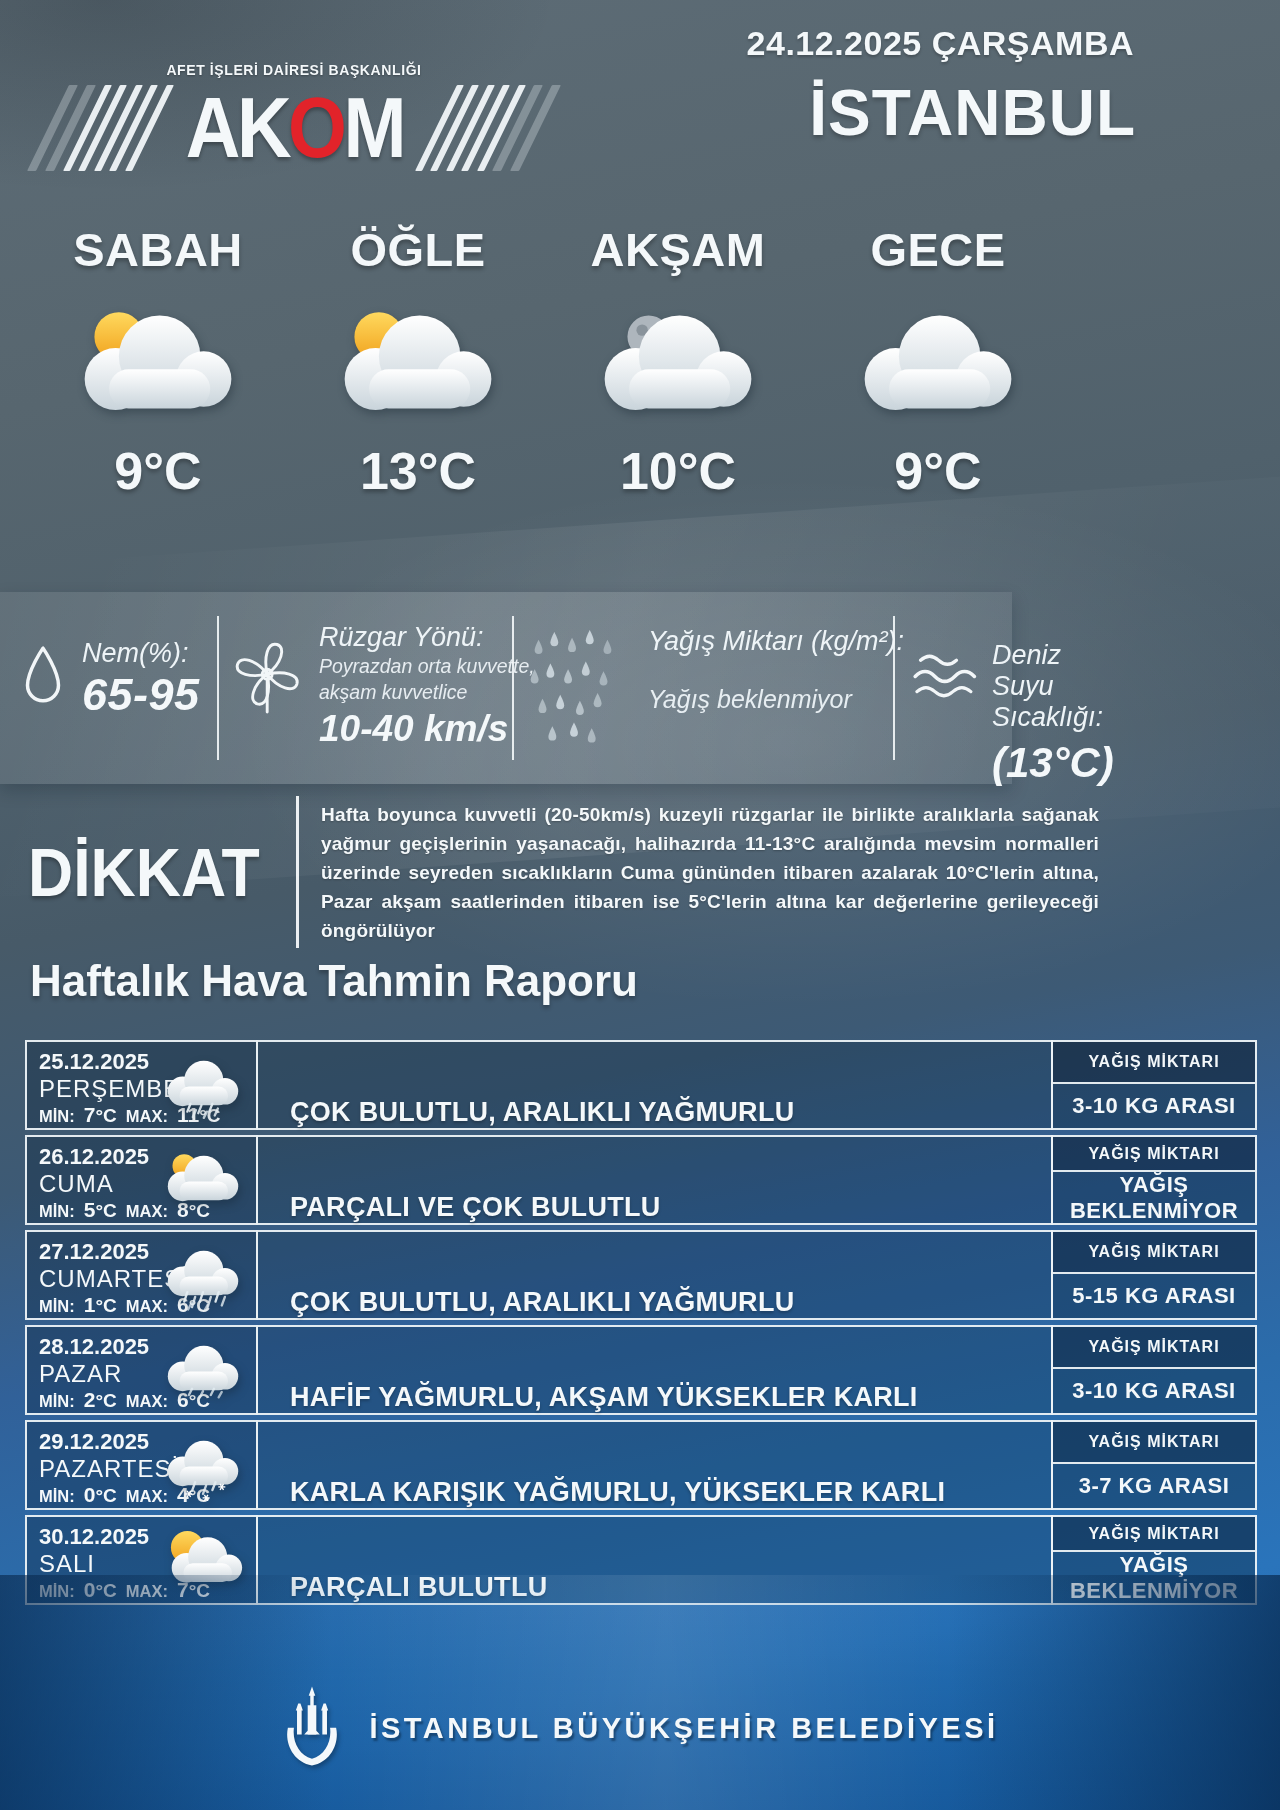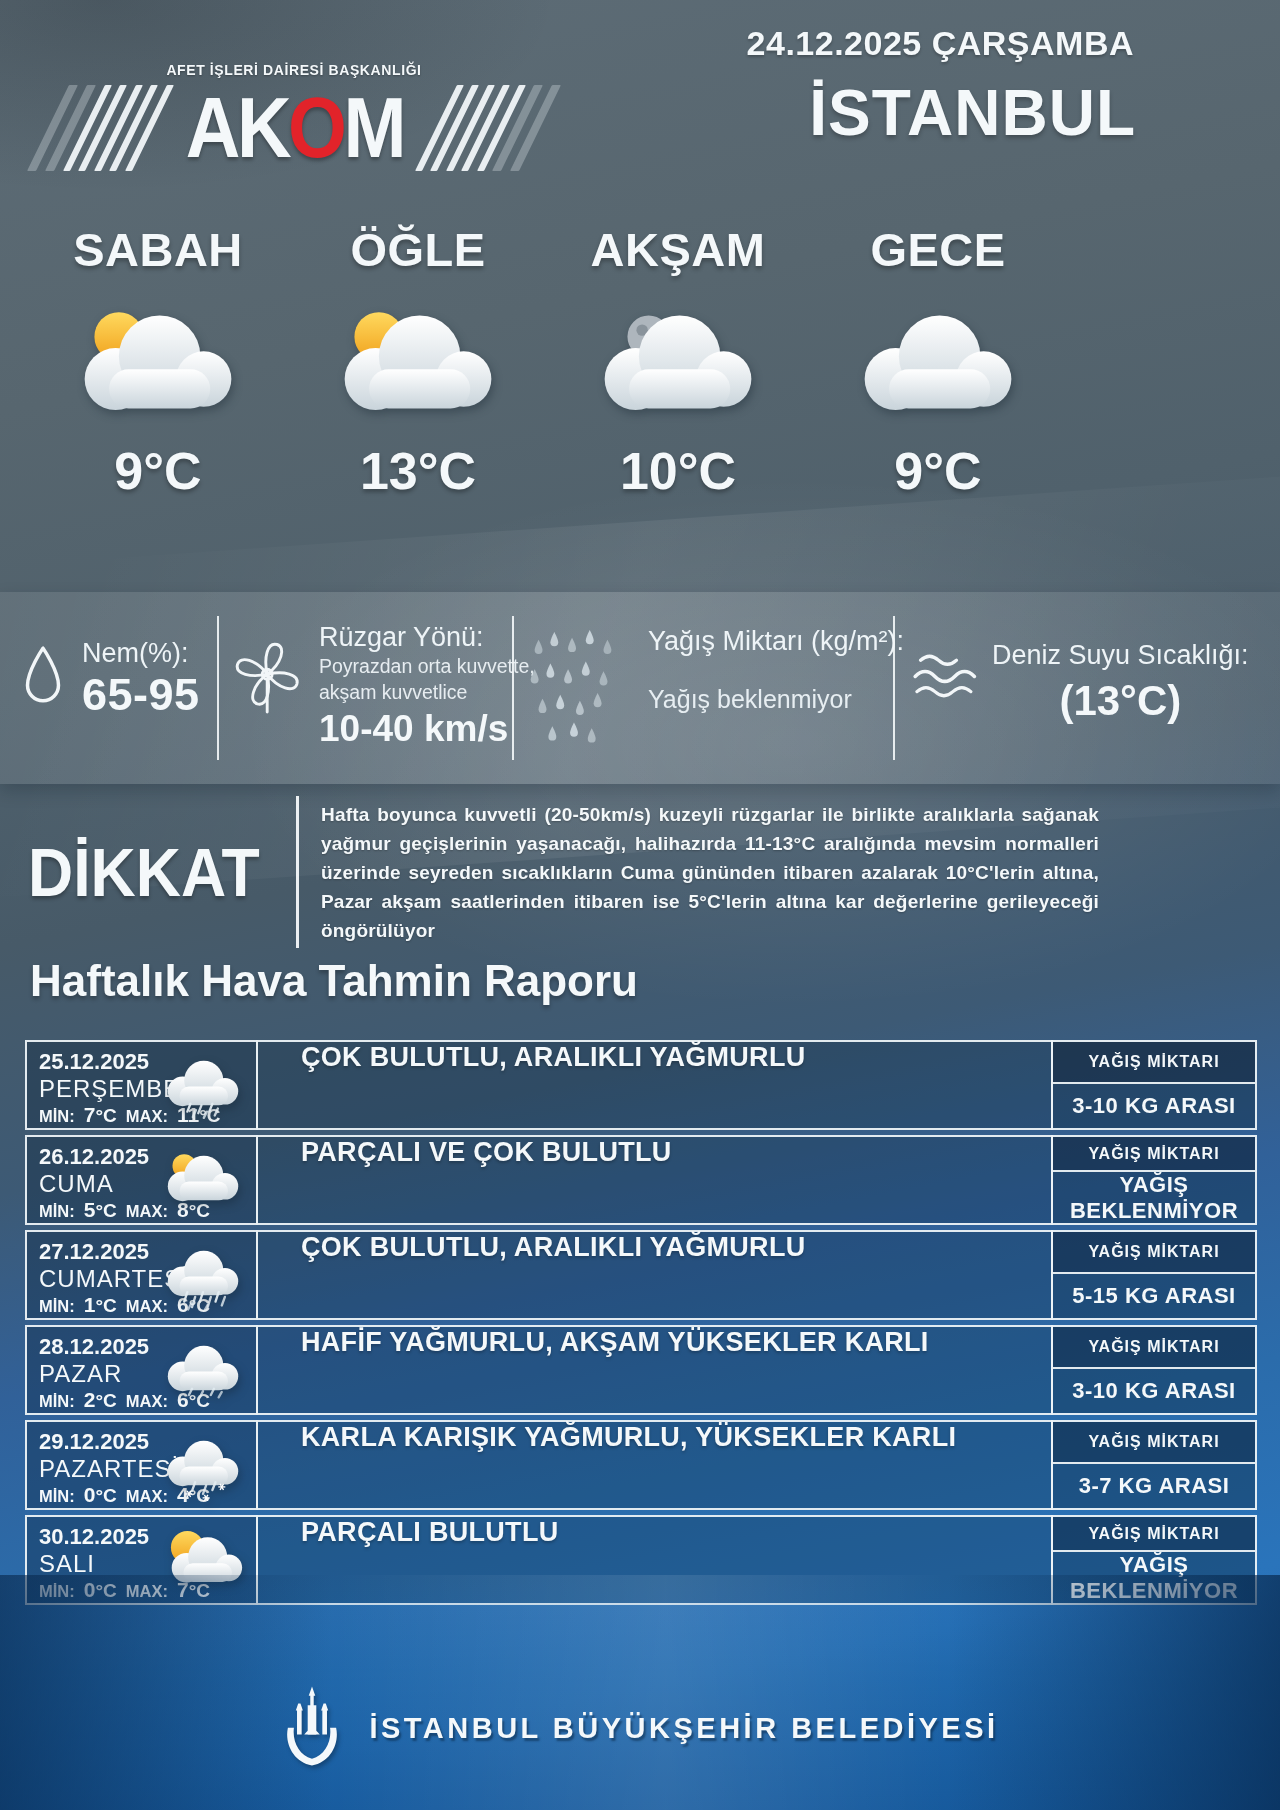--- a/index.html
+++ b/index.html
@@ -37,23 +37,23 @@
   
   .periods { position:absolute; top:222px; left:28px; width:1040px;
     display:grid; grid-template-columns:repeat(4,1fr); }
   .period { display:flex; flex-direction:column; align-items:center; }
   .p-label { font-size:47px; font-weight:700; letter-spacing:0.5px; text-shadow:0 3px 4px rgba(0,0,0,0.3); }
   .p-icon { width:196px; height:150px; margin-top:14px; }
   .p-temp { font-size:52px; font-weight:700; margin-top:0px; text-shadow:0 3px 4px rgba(0,0,0,0.3); }
   .p-icon svg, .row-icon svg { filter:drop-shadow(2px 4px 5px rgba(15,30,40,0.35)); }
 
   
-  .info-bar { position:absolute; top:592px; left:0; width:1280px; height:192px;
+  .info-bar { position:absolute; top:592px; left:0; width:1012px; height:192px;
     background:linear-gradient(100deg, rgba(255,255,255,0.09) 0%, rgba(255,255,255,0.16) 45%, rgba(255,255,255,0.07) 100%);
-    box-shadow:0 7px 16px rgba(10,25,35,0.22); }
+    box-shadow:0 7px 16px rgba(10,25,35,0.22);font-style:italic; }
   .ib-divider { position:absolute; top:24px; width:2px; height:144px; background:rgba(244,248,250,0.9); }
   .ib-sec { position:absolute; display:flex; }
   .ib-label { font-size:27px; font-weight:400; color:#eef4f7; }
   .ib-desc { font-size:19.5px; font-weight:400; color:#e7edf1; line-height:1.35; }
   .ib-value-big { font-size:45px; font-weight:700; letter-spacing:0.5px; }
   .ib-value-mid { font-size:37px; font-weight:700; margin-top:2px; }
   .ib-value-dim { font-size:25px; font-weight:400; color:#e7eef2; margin-top:28px; }
   .ib-value-sea { font-size:42px; font-weight:700; text-align:center; margin-top:6px; }
 
   
@@ -68,21 +68,21 @@
     text-shadow:0 3px 4px rgba(0,0,0,0.3); }
 
   
   .wtable { position:absolute; top:1040px; left:25px; width:1232px;
     display:flex; flex-direction:column; gap:5px; }
   .wrow { display:flex; height:90px; }
   .cell { border:2px solid rgba(237,243,247,0.95); height:90px; }
   .cell.left { width:233px; position:relative; background:rgba(9,33,55,0.34);
     display:flex; flex-direction:column; justify-content:space-between; padding:7px 10px 7px 12px; }
   .cell.mid { flex:1; margin-left:-2px; background:rgba(9,33,55,0.26);
-    display:flex; align-items:flex-start; padding-left:43px; }
+    display:flex; align-items:flex-end; padding-left:32px; }
   .mid span { font-size:27px; font-weight:700; letter-spacing:0.3px; text-shadow:0 2px 3px rgba(0,0,0,0.25); }
   .amount-col { width:206px; margin-left:-2px; border:2px solid rgba(237,243,247,0.95);
     display:flex; flex-direction:column; }
   .amount-header { height:42px; border-bottom:2px solid rgba(237,243,247,0.95); background:rgba(3,17,33,0.50);
     display:flex; align-items:center; justify-content:center; font-size:16px; font-weight:700; letter-spacing:1px; }
   .amount-value { flex:1; background:rgba(9,33,55,0.38); display:flex; align-items:center; justify-content:center;
     text-align:center; font-size:22px; font-weight:700; line-height:1.15; padding:0 8px; letter-spacing:0.5px; }
   .row-date { font-size:22px; font-weight:700; }
   .row-day { font-size:24px; font-weight:400; letter-spacing:1px; }
   .mm { display:flex; align-items:baseline; gap:9px; }

